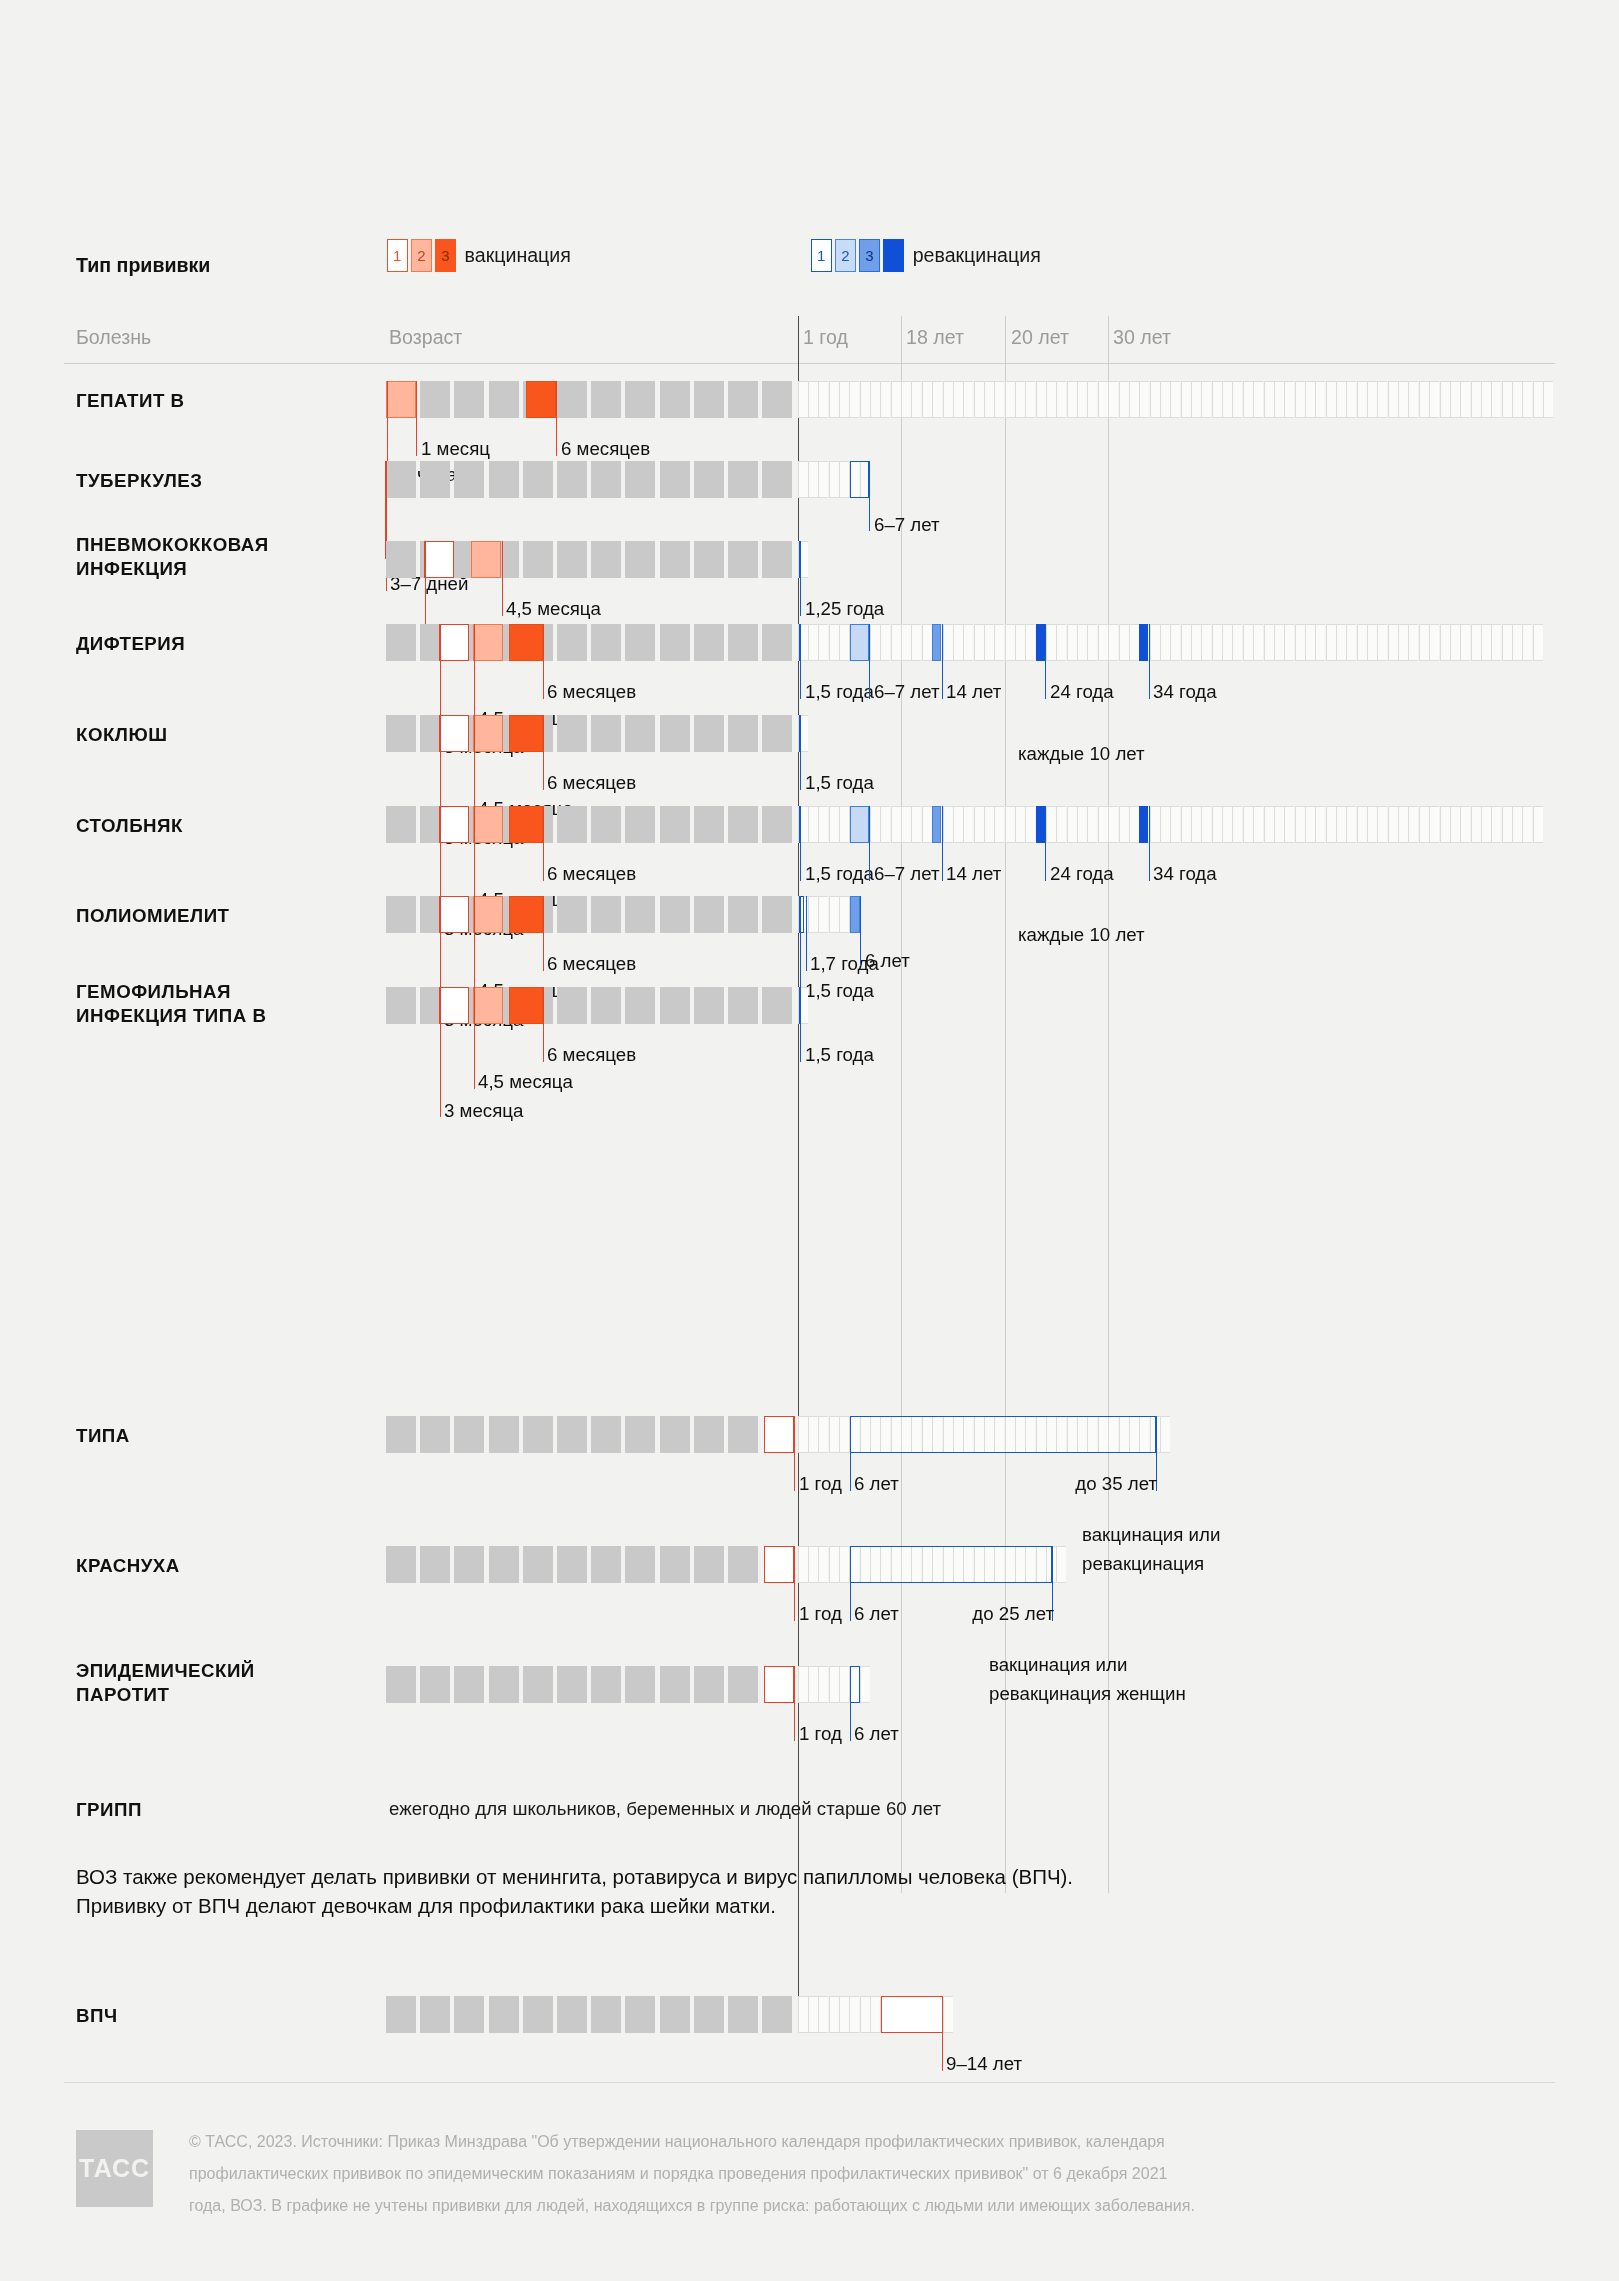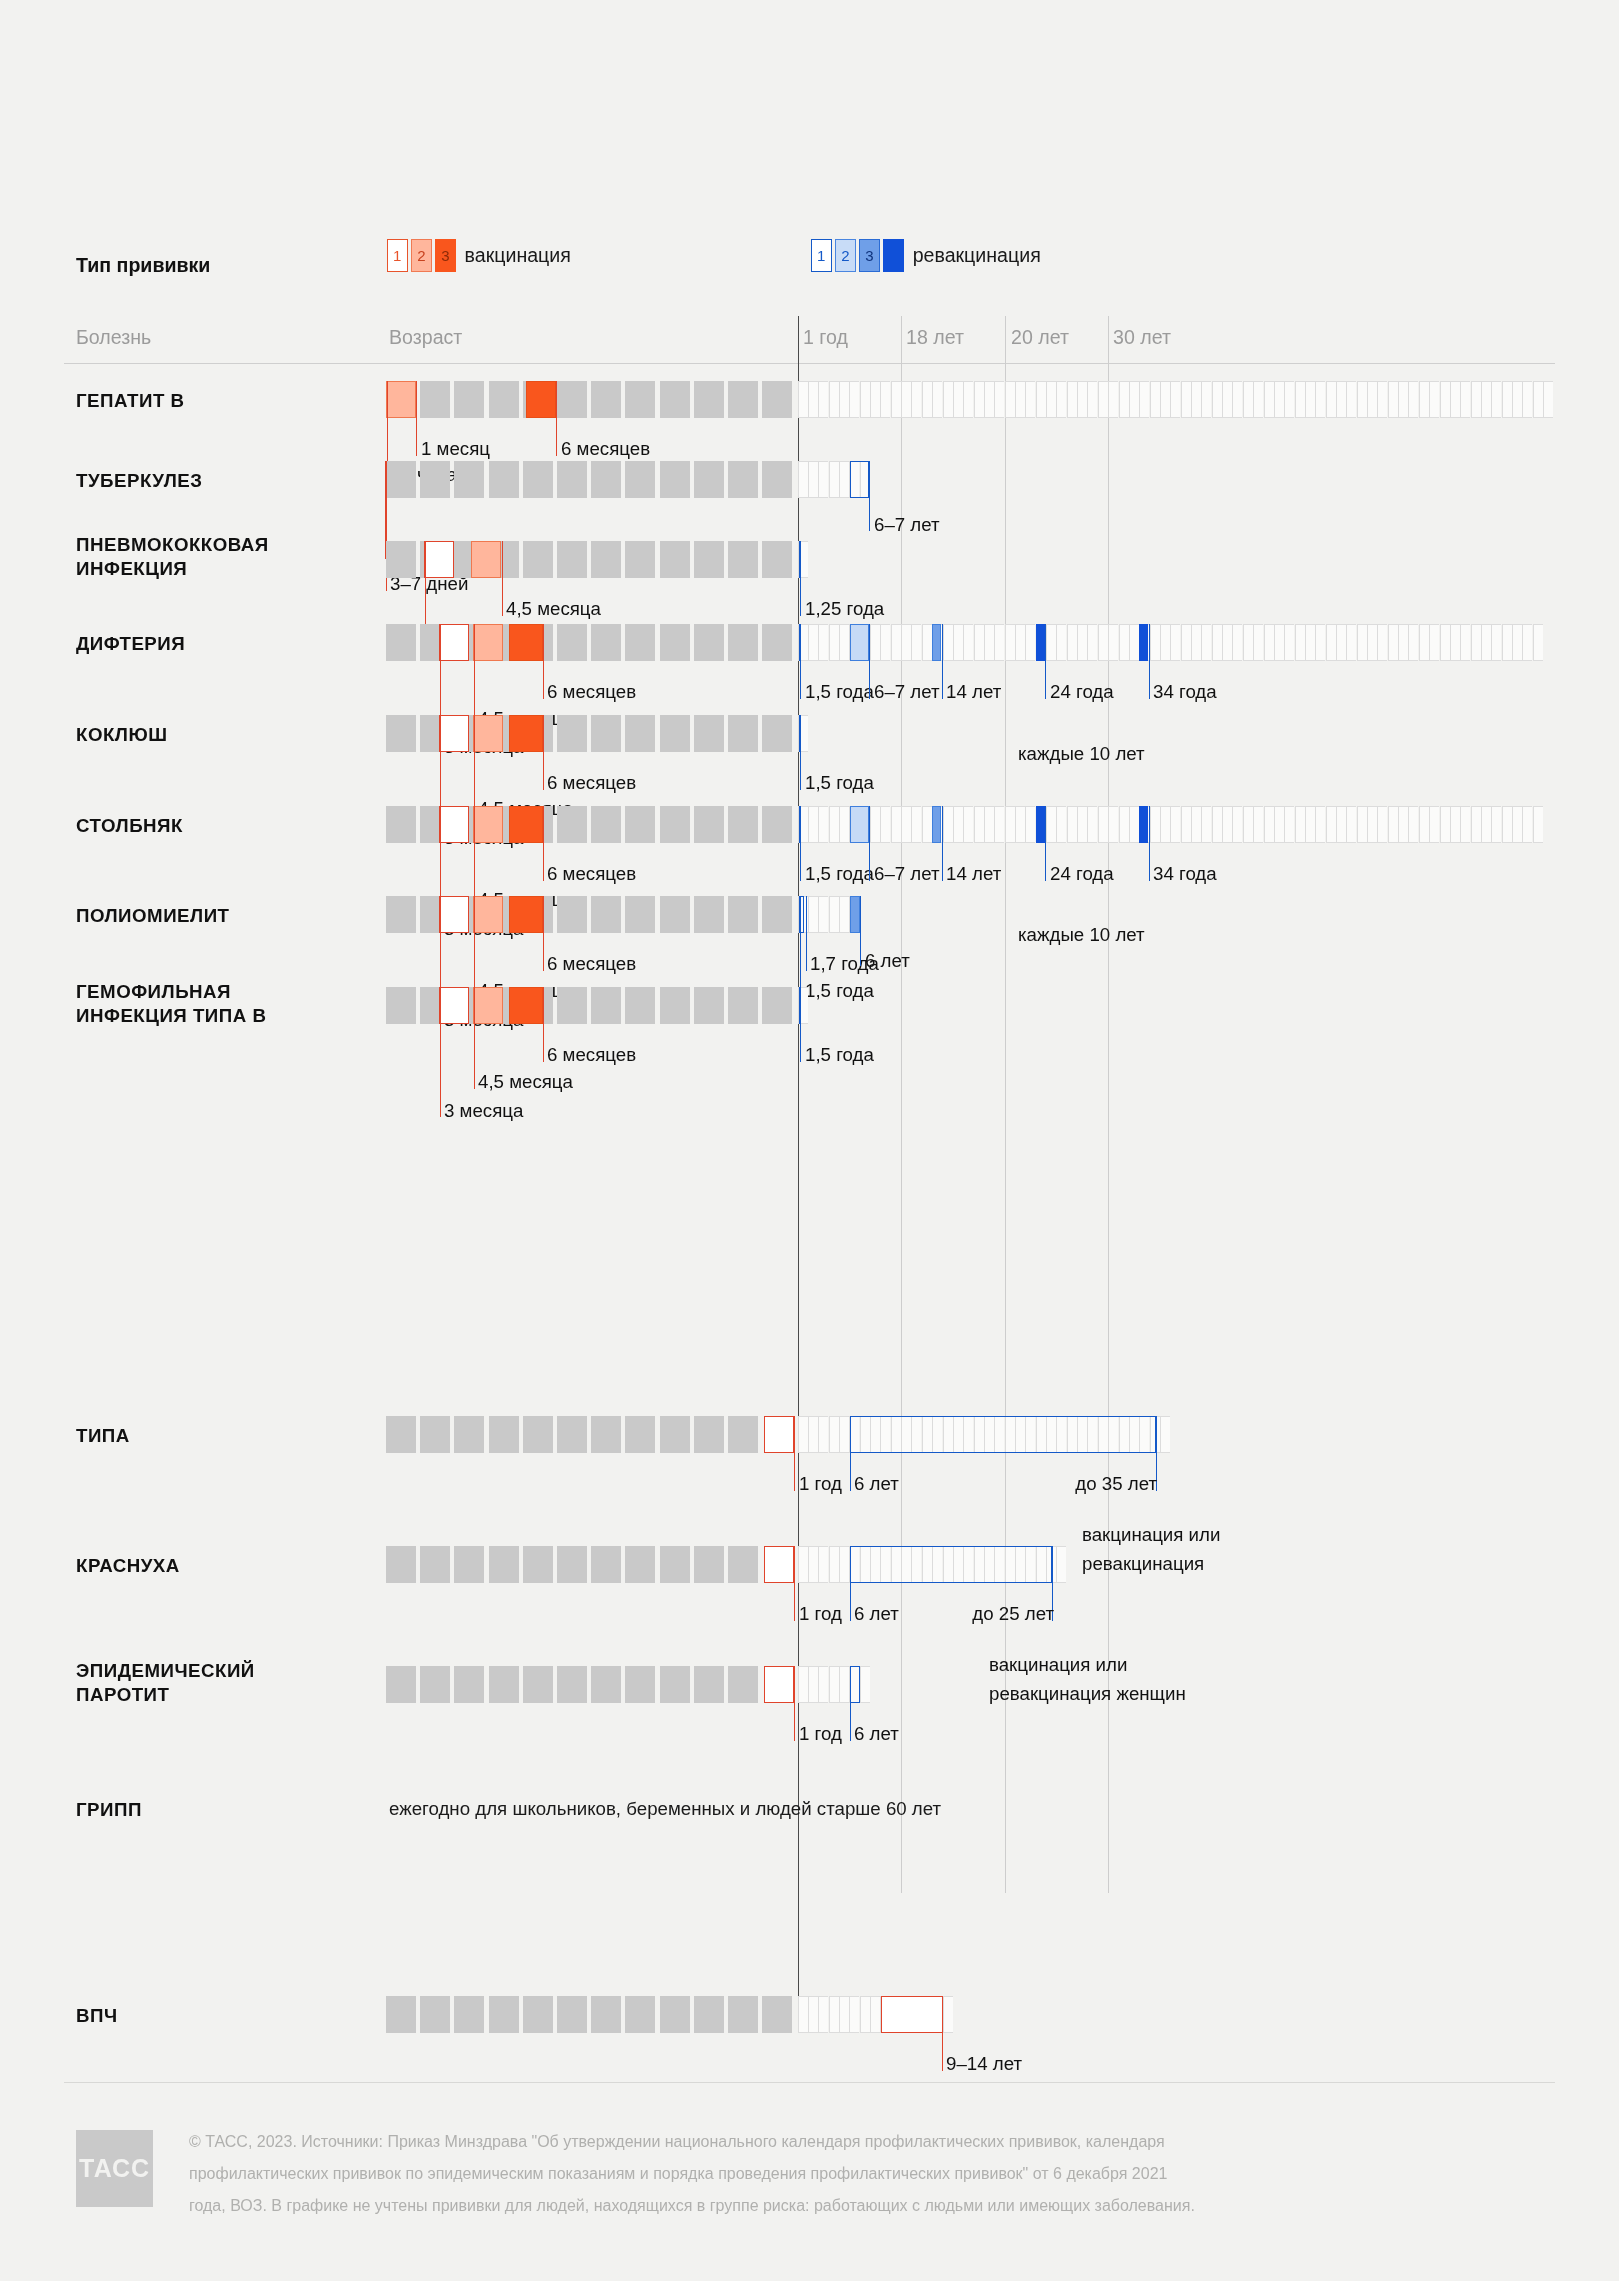--- a/index.html
+++ b/index.html
@@ -828,20 +828,22 @@
           <div class="cell empty" style="left: 922px; width: 10.4px;"></div>
           <div class="cell empty" style="left: 932px; width: 10.4px;"></div>
           <div class="cell empty" style="left: 943px; width: 10.4px;"></div>
           <div class="mk v1" style="left: 881px; width: 62px;"></div>
         </div>
         <div class="leader red" style="left: 942px; top: 1996px; height: 75px;"></div>
         <div class="note" style="top: 2053px; left: 946px;">9–14 лет</div>
       </div>
     </div>
 
+  <div class="who-note" style="top:1862px;">ВОЗ также рекомендует делать прививки от менингита, ротавируса и вирус папилломы человека (ВПЧ).
+Прививку от ВПЧ делают девочкам для профилактики рака шейки матки.</div>
 
   <div class="footer-rule"></div>
   <div class="tass-logo">
     <span>ТАСС</span>
   </div>
   <div class="footer-text">© ТАСС, 2023. Источники: Приказ Минздрава "Об утверждении национального календаря профилактических прививок, календаря
 профилактических прививок по эпидемическим показаниям и порядка проведения профилактических прививок" от 6 декабря 2021
 года, ВОЗ. В графике не учтены прививки для людей, находящихся в группе риска: работающих с людьми или имеющих заболевания.</div>
 
 </div>

